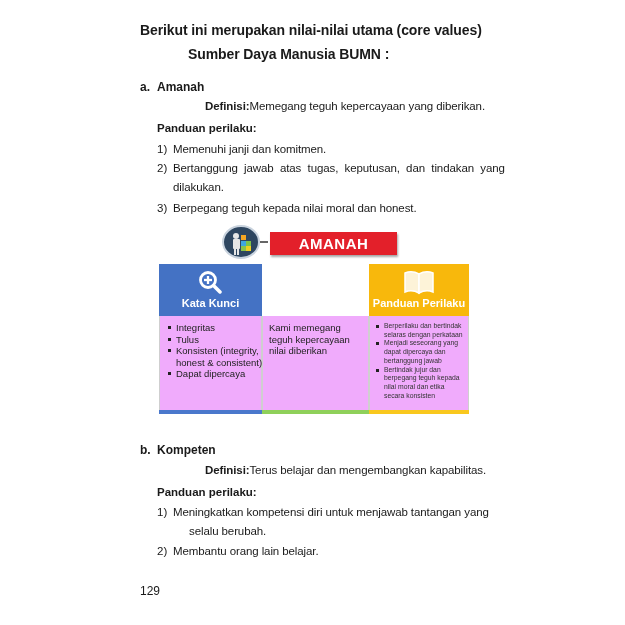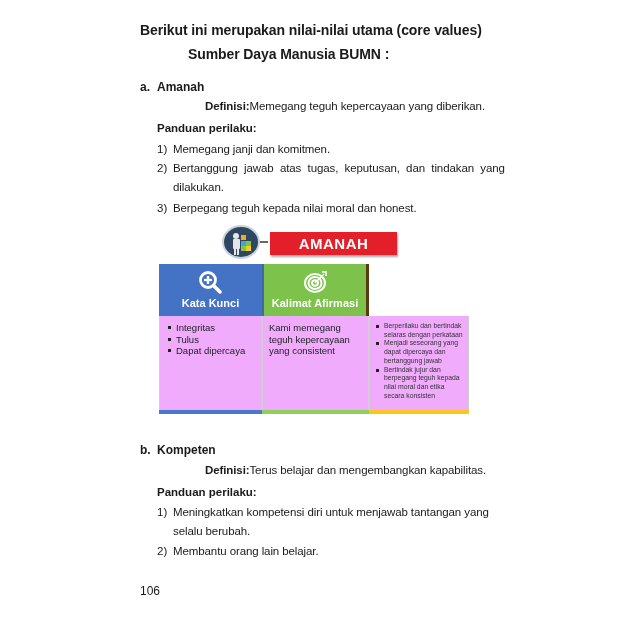--- a/index.html
+++ b/index.html
@@ -61,21 +61,21 @@
 <div>
   <div class="abs sec-label" style="left:140px; top:80px;">a.</div>
   <div class="abs sec-label" style="left:157px; top:80px;">Amanah</div>
   <div class="abs body-text" style="left:157px; top:100px;">
     <span class="bold">Definisi:</span><span>Memegang teguh kepercayaan yang diberikan.</span>
   </div>
   <div class="abs sec-label" style="left:157px; top:122px; font-size:11.5px;">Panduan perilaku:</div>
 
   <div>
     <span class="num" style="left:157px; top:143px;">1)</span>
-    <span class="abs body-text" style="left:173px; top:143px;">Memegang janji dan komitmen.</span>
+    <span class="abs body-text" style="left:173px; top:143px;">Memenuhi janji dan komitmen.</span>
   </div>
   <div>
     <span class="num" style="left:157px; top:162px;">2)</span>
     <span class="abs body-text" style="left:173px; top:162px; word-spacing:3.2px;">Bertanggung jawab atas tugas, keputusan, dan tindakan yang</span>
     <span class="abs body-text" style="left:173px; top:181px;">dilakukan.</span>
   </div>
   <div>
     <span class="num" style="left:157px; top:202px;">3)</span>
     <span class="abs body-text" style="left:173px; top:202px;">Berpegang teguh kepada nilai moral dan honest.</span>
   </div>
@@ -105,44 +105,42 @@
         <line x1="16.5" y1="15.5" x2="23" y2="22" stroke="#fff" stroke-width="3.5" stroke-linecap="round"></line>
         <line x1="7" y1="10" x2="15" y2="10" stroke="#fff" stroke-width="2.3"></line>
         <line x1="11" y1="6" x2="11" y2="14" stroke="#fff" stroke-width="2.3"></line>
       </svg>
       <div class="label">Kata Kunci</div>
     </div>
     <div class="col-body">
       <ul class="blist list-kata">
         <li>Integritas</li>
         <li>Tulus</li>
+        <li style="width:88px;">Konsisten (integrity, honest &amp; consistent)</li>
         <li>Dapat dipercaya</li>
       </ul>
     </div>
     <div class="col-foot"></div>
   </div>
 
   <div class="col col-green" style="left:262px; width:107px;">
-    <div class="col-head">
-      <svg width="26" height="24" viewBox="0 0 26 24" style="position:absolute; left:39px; top:6px;">
-        <ellipse cx="12" cy="13" rx="10" ry="9" fill="none" stroke="#fff" stroke-width="2"></ellipse>
-        <ellipse cx="12" cy="13" rx="6.5" ry="6" fill="none" stroke="#fff" stroke-width="2"></ellipse>
-        <ellipse cx="12" cy="13" rx="3" ry="2.7" fill="none" stroke="#fff" stroke-width="2"></ellipse>
-        <line x1="12" y1="13" x2="21" y2="4" stroke="#fff" stroke-width="1.5"></line>
-        <path d="M19 2 L23 2 L23 6" fill="none" stroke="#fff" stroke-width="1.5"></path>
-      </svg>
-      <div class="label">Kalimat Afirmasi</div>
-    </div>
     <div class="col-body">
-      <div class="kalimat-text">Kami memegang teguh kepercayaan yang consistent</div>
+      <div class="kalimat-text">Kami memegang teguh kepercayaan nilai diberikan</div>
     </div>
     <div class="col-foot"></div>
   </div>
 
   <div class="col col-yellow" style="left:369px; width:100px;">
+    <div class="col-head">
+      <svg width="34" height="26" viewBox="0 0 34 26" style="position:absolute; left:33px; top:5px;">
+        <path d="M3 4 Q10 1 17 5 L17 24 Q10 20 3 23 Z" fill="#fdf3d8" stroke="#fff" stroke-width="1.5"></path>
+        <path d="M31 4 Q24 1 17 5 L17 24 Q24 20 31 23 Z" fill="#fdf3d8" stroke="#fff" stroke-width="1.5"></path>
+      </svg>
+      <div class="label">Panduan Perilaku</div>
+    </div>
     <div class="col-body">
       <ul class="blist list-panduan">
         <li>Berperilaku dan bertindak selaras dengan perkataan</li>
         <li>Menjadi seseorang yang dapat dipercaya dan bertanggung jawab</li>
         <li>Bertindak jujur dan berpegang teguh kepada nilai moral dan etika secara konsisten</li>
       </ul>
     </div>
     <div class="col-foot"></div>
   </div>
 </div>
@@ -151,21 +149,21 @@
   <div class="abs sec-label" style="left:140px; top:443px;">b.</div>
   <div class="abs sec-label" style="left:157px; top:443px;">Kompeten</div>
   <div class="abs body-text" style="left:157px; top:464px;">
     <span class="bold">Definisi:</span><span>Terus belajar dan mengembangkan kapabilitas.</span>
   </div>
   <div class="abs sec-label" style="left:157px; top:486px; font-size:11.5px;">Panduan perilaku:</div>
 
   <div>
     <span class="num" style="left:157px; top:506px;">1)</span>
     <span class="abs body-text" style="left:173px; top:506px;">Meningkatkan kompetensi diri untuk menjawab tantangan yang</span>
-    <span class="abs body-text" style="left:173px; top:525px;">selalu berubah.</span>
+    <span class="abs body-text" style="left:189px; top:525px;">selalu berubah.</span>
   </div>
   <div>
     <span class="num" style="left:157px; top:545px;">2)</span>
     <span class="abs body-text" style="left:173px; top:545px;">Membantu orang lain belajar.</span>
   </div>
 </div>
 
-<div class="abs page-num">106</div>
+<div class="abs page-num">129</div>
 
 </body></html>

